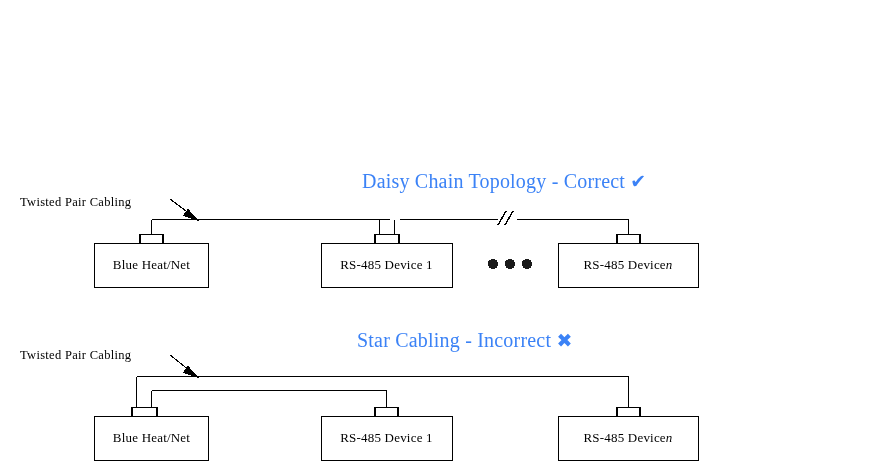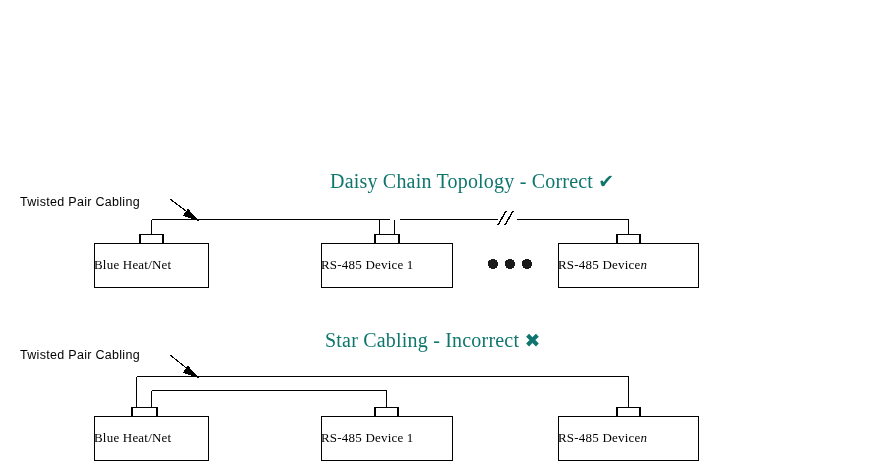--- a/index.html
+++ b/index.html
@@ -24,44 +24,46 @@
     left: 0;
     top: 0;
     width: 870px;
     height: 463px;
   }
   .section-title {
     position: absolute;
     font-family: "Liberation Serif", "DejaVu Serif", serif;
     font-size: 20px;
     font-weight: normal;
-    color: #0f766e;
+    color: #3b82f6;
     white-space: nowrap;
     letter-spacing: 0.2px;
+    margin-left: 32px;
   }
   .mark-glyph {
     font-family: "DejaVu Sans", sans-serif;
     font-size: 19px;
     font-weight: bold;
     line-height: 1;
   }
   .cable-label {
     position: absolute;
-    font-family: Liberation Sans, sans-serif;
+    font-family: Liberation Serif, serif;
     font-size: 12.5px;
     color: #000000;
     white-space: nowrap;
     letter-spacing: 0.3px;
   }
   .device-label {
     position: absolute;
     font-family: "Liberation Serif", "DejaVu Serif", serif;
     font-size: 13px;
     color: #000000;
     white-space: nowrap;
+    text-align: center;
     letter-spacing: 0.2px;
   }
   .device-label .suffix-italic {
     font-style: italic;
   }
 </style>
 </head>
 <body>
 
 <div id="canvas">

